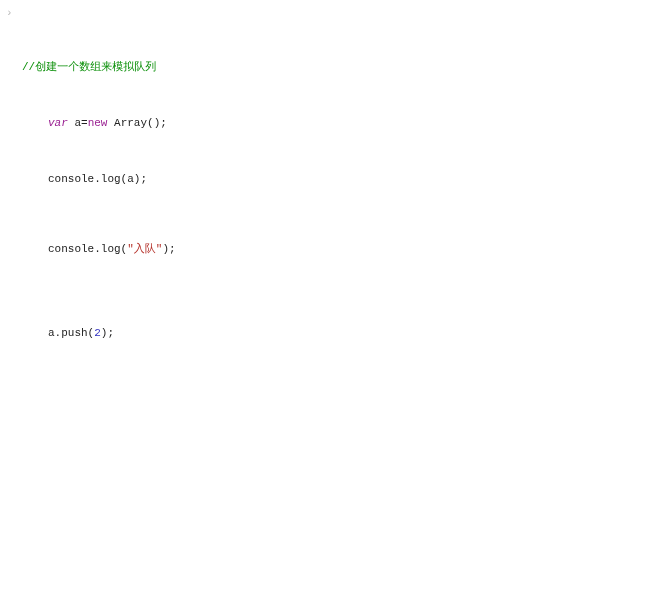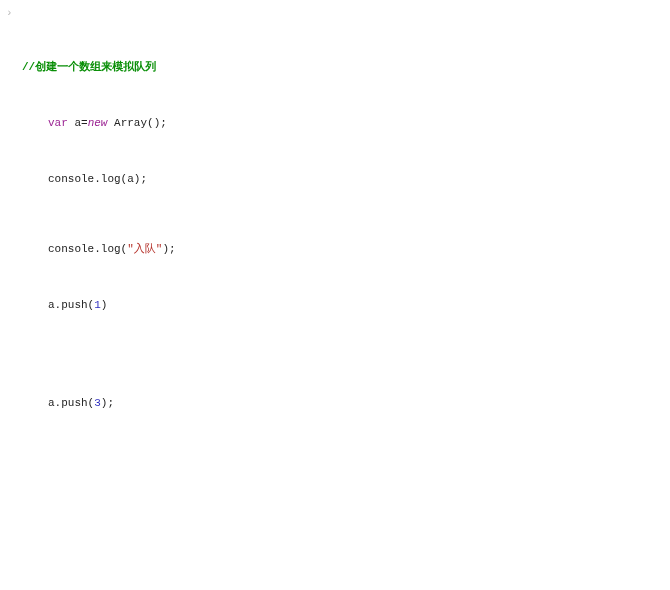--- a/index.html
+++ b/index.html
@@ -21,47 +21,46 @@
   }
   .code-block {
     position: relative;
     padding-left: 14px;
     white-space: pre;
     margin-bottom: 2px;
   }
   .code-block .row { display: block; }
   .ind1 { padding-left: 26px; }
   .ind0 { padding-left: 0; }
-  .c-cmt { color: #0a8f08; font-weight: bold; }
-  .c-var { color: #9b2393; }
-  .c-new { color: #9b2393; font-style: italic; }
+  .c-cmt { color: #0a8f08; }
+  .c-var { color: #9b2393; font-style: italic; }
+  .c-new { color: #9b2393; }
   .c-num { color: #3030c0; }
   .c-str { color: #b5322b; }
 </style>
 </head>
 <body>
 
 <div class="code-block">
   <span class="chevron">›</span>
 
   <span class="row ind0"><span class="c-cmt">//创建一个数组来模拟队列</span></span>
 
   <span class="row ind1"><span class="c-var">var</span><span> a=</span><span class="c-new">new</span><span> Array();</span></span>
 
   <span class="row ind1"><span>console.log(a);</span></span>
 
 
   <span class="row ind1"><span>console.log(</span><span class="c-str">"入队"</span><span>);</span></span>
 
-  <span class="row ind1"><span>a.push(</span><span class="c-num">1</span><span>)</span></span>
 
 
+  <span class="row ind1"><span>a.push(</span><span class="c-num">2</span><span>);</span></span>
 
 
-  <span class="row ind1"><span>a.push(</span><span class="c-num">3</span><span>);</span></span>
 
   
 
   
 
   
 
   
 
   

